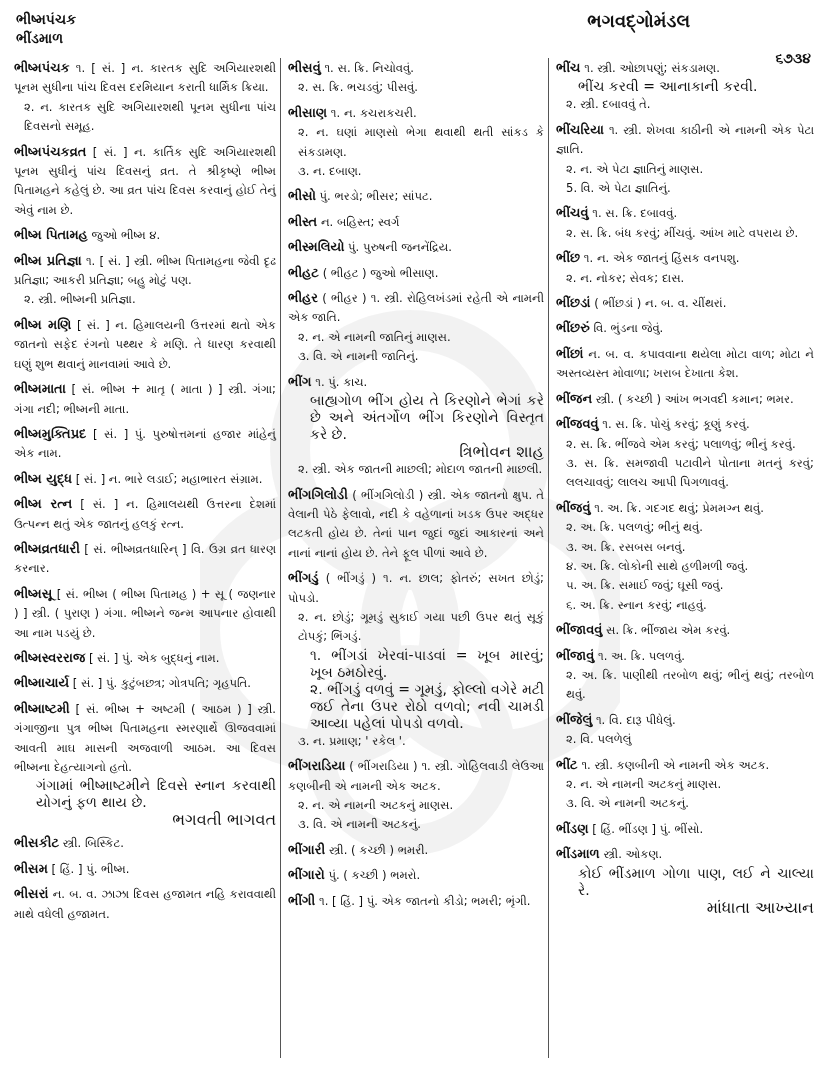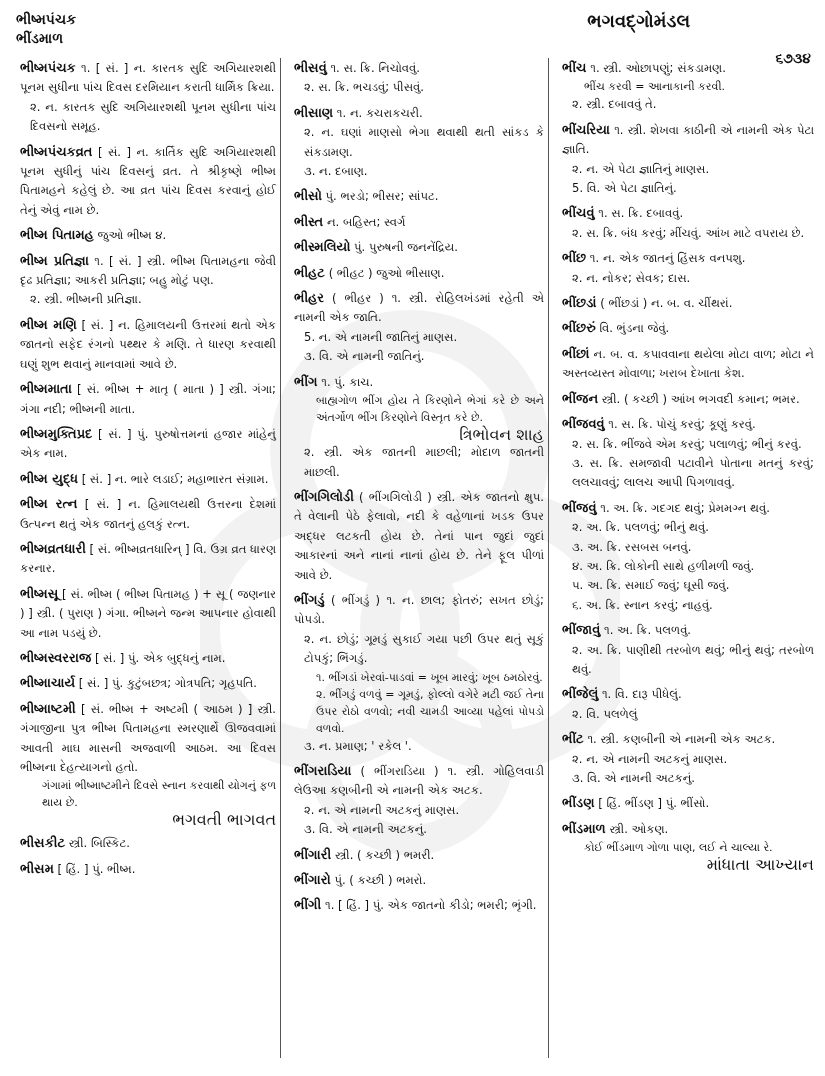--- a/index.html
+++ b/index.html
@@ -18,25 +18,25 @@
   .hdr-center { position: absolute; left: 0; width: 690px; top: 10px; text-align: right; font-size: 18px; font-weight: bold; }
   .hdr-right { position: absolute; right: 14px; top: 10px; font-size: 14px; font-weight: bold; margin-top: 40px; }
   .columns { position: absolute; top: 58px; left: 0; width: 825px; height: 1010px; }
   .col { position: absolute; top: 0; height: 1010px; font-size: 11.6px; line-height: 19.4px; }
   .col-1 { left: 14px; width: 262px; }
   .col-2 { left: 288px; width: 256px; }
   .col-3 { left: 556px; width: 258px; }
   .rule { position: absolute; top: 58px; width: 1px; background: #555; height: 1000px; }
   .rule-1 { left: 280px; }
   .rule-2 { left: 548px; }
-  .entry { margin-bottom: 5px; text-align: justify; margin-left: 6px; }
+  .entry { margin-bottom: 5px; text-align: justify; }
   .hw { font-weight: bold; font-size: 13px; }
   .def { }
   .sense { padding-left: 10px; }
-  .quote { padding-left: 22px; font-size: 11px; line-height: 17px; }
+  .quote { padding-left: 22px; font-size: 14px; line-height: 17px; }
   .cite { text-align: right; font-size: 16px; line-height: 17px; }
 </style>
 </head>
 <body>
 
 <svg class="watermark" viewBox="0 0 420 560">
   <circle cx="210" cy="150" r="120" fill="none" stroke="#888" stroke-width="40"></circle>
   <circle cx="120" cy="330" r="120" fill="none" stroke="#888" stroke-width="40"></circle>
   <circle cx="300" cy="330" r="120" fill="none" stroke="#888" stroke-width="40"></circle>
   <circle cx="210" cy="450" r="90" fill="none" stroke="#888" stroke-width="30"></circle>
@@ -101,20 +101,23 @@
         <div class="def"><span class="hw">ભીષ્માષ્ટમી</span> <span>[ સં. ભીષ્મ + અષ્ટમી ( આઠમ ) ] સ્ત્રી. ગંગાજીના પુત્ર ભીષ્મ પિતામહના સ્મરણાર્થે ઊજવવામાં આવતી માઘ માસની અજવાળી આઠમ. આ દિવસ ભીષ્મના દેહત્યાગનો હતો.</span></div>
         <div class="quote">ગંગામાં ભીષ્માષ્ટમીને દિવસે સ્નાન કરવાથી યોગનું ફળ થાય છે.</div>
         <div class="cite">ભગવતી ભાગવત</div>
       </div>
       <div class="entry">
         <div class="def"><span class="hw">ભીસકીટ</span> <span>સ્ત્રી. બિસ્કિટ.</span></div>
       </div>
       <div class="entry">
         <div class="def"><span class="hw">ભીસમ</span> <span>[ હિં. ] પું. ભીષ્મ.</span></div>
       </div>
+      <div class="entry">
+        <div class="def"><span class="hw">ભીસરાં</span> <span>ન. બ. વ. ઝાઝા દિવસ હજામત નહિ કરાવવાથી માથે વધેલી હજામત.</span></div>
+      </div>
     </div>
   <div class="col col-2">
       <div class="entry">
         <div class="def"><span class="hw">ભીસવું</span> <span>૧. સ. ક્રિ. નિચોવવું.</span></div>
         <div class="sense">૨. સ. ક્રિ. ભચડવું; પીસવું.</div>
       </div>
       <div class="entry">
         <div class="def"><span class="hw">ભીસાણ</span> <span>૧. ન. કચરાકચરી.</span></div>
         <div class="sense">૨. ન. ઘણાં માણસો ભેગા થવાથી થતી સાંકડ કે સંકડામણ.</div>
         <div class="sense">૩. ન. દબાણ.</div>
@@ -126,21 +129,21 @@
         <div class="def"><span class="hw">ભીસ્ત</span> <span>ન. બહિસ્ત; સ્વર્ગ</span></div>
       </div>
       <div class="entry">
         <div class="def"><span class="hw">ભીસ્મલિયો</span> <span>પું. પુરુષની જનનેંદ્રિય.</span></div>
       </div>
       <div class="entry">
         <div class="def"><span class="hw">ભીહટ</span> <span>( ભીહટ ) જુઓ ભીસાણ.</span></div>
       </div>
       <div class="entry">
         <div class="def"><span class="hw">ભીહર</span> <span>( ભીહર ) ૧. સ્ત્રી. રોહિલખંડમાં રહેતી એ નામની એક જાતિ.</span></div>
-        <div class="sense">5. ન. એ નામની જાતિનું માણસ.</div>
+        <div class="sense">૨. ન. એ નામની જાતિનું માણસ.</div>
         <div class="sense">૩. વિ. એ નામની જાતિનું.</div>
       </div>
       <div class="entry">
         <div class="def"><span class="hw">ભીંગ</span> <span>૧. પું. કાચ.</span></div>
         <div class="quote">બાહ્યગોળ ભીંગ હોય તે કિરણોને ભેગાં કરે છે અને અંતર્ગોળ ભીંગ કિરણોને વિસ્તૃત કરે છે.</div>
         <div class="cite">ત્રિભોવન શાહ</div>
         <div class="sense">૨. સ્ત્રી. એક જાતની માછલી; મોદાળ જાતની માછલી.</div>
       </div>
       <div class="entry">
         <div class="def"><span class="hw">ભીંગગિલોડી</span> <span>( ભીંગગિલોડી ) સ્ત્રી. એક જાતનો ક્ષુપ. તે વેલાની પેઠે ફેલાવો, નદી કે વહેળાનાં ખડક ઉપર અદ્ધર લટકતી હોય છે. તેનાં પાન જુદાં જુદાં આકારનાં અને નાનાં નાનાં હોય છે. તેને ફૂલ પીળાં આવે છે.</span></div>
@@ -205,20 +208,23 @@
       </div>
       <div class="entry">
         <div class="def"><span class="hw">ભીંજવું</span> <span>૧. અ. ક્રિ. ગદગદ થવું; પ્રેમમગ્ન થવું.</span></div>
         <div class="sense">૨. અ. ક્રિ. પલળવું; ભીનું થવું.</div>
         <div class="sense">૩. અ. ક્રિ. રસબસ બનવું.</div>
         <div class="sense">૪. અ. ક્રિ. લોકોની સાથે હળીમળી જવું.</div>
         <div class="sense">૫. અ. ક્રિ. સમાઈ જવું; ઘૂસી જવું.</div>
         <div class="sense">૬. અ. ક્રિ. સ્નાન કરવું; નાહવું.</div>
       </div>
       <div class="entry">
+        <div class="def"><span class="hw">ભીંજાવવું</span> <span>સ. ક્રિ. ભીંજાય એમ કરવું.</span></div>
+      </div>
+      <div class="entry">
         <div class="def"><span class="hw">ભીંજાવું</span> <span>૧. અ. ક્રિ. પલળવું.</span></div>
         <div class="sense">૨. અ. ક્રિ. પાણીથી તરબોળ થવું; ભીનું થવું; તરબોળ થવું.</div>
       </div>
       <div class="entry">
         <div class="def"><span class="hw">ભીંજેલું</span> <span>૧. વિ. દારૂ પીધેલું.</span></div>
         <div class="sense">૨. વિ. પલળેલું</div>
       </div>
       <div class="entry">
         <div class="def"><span class="hw">ભીંટ</span> <span>૧. સ્ત્રી. કણબીની એ નામની એક અટક.</span></div>
         <div class="sense">૨. ન. એ નામની અટકનું માણસ.</div>

